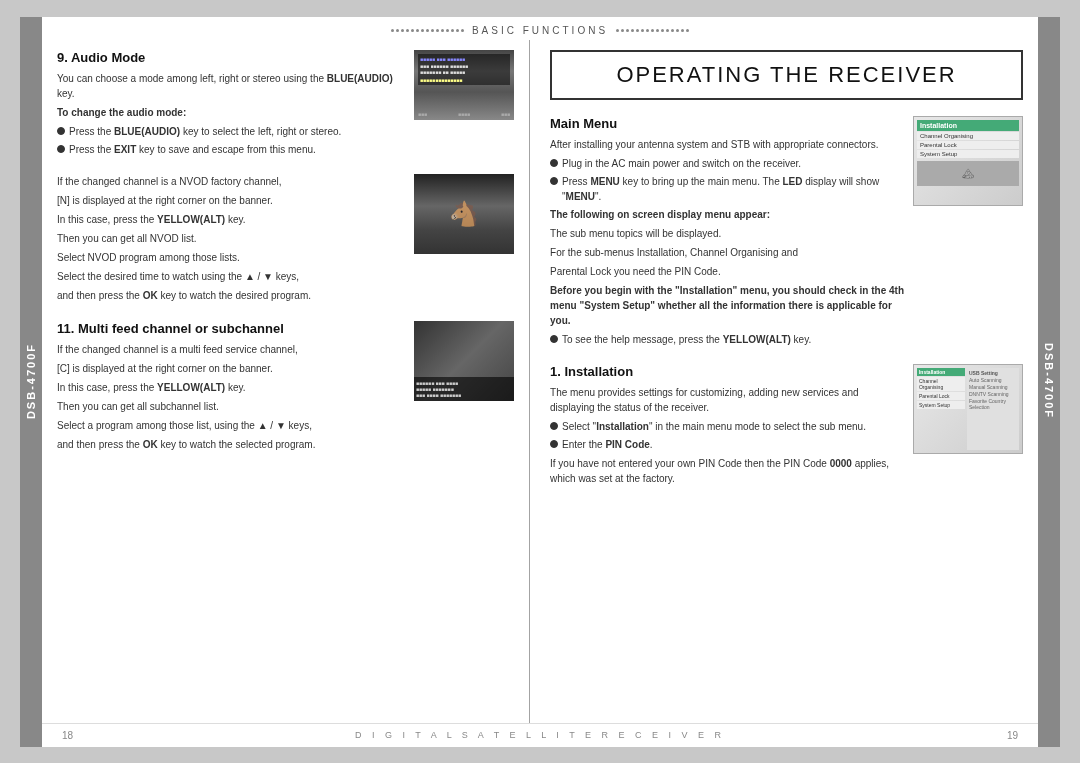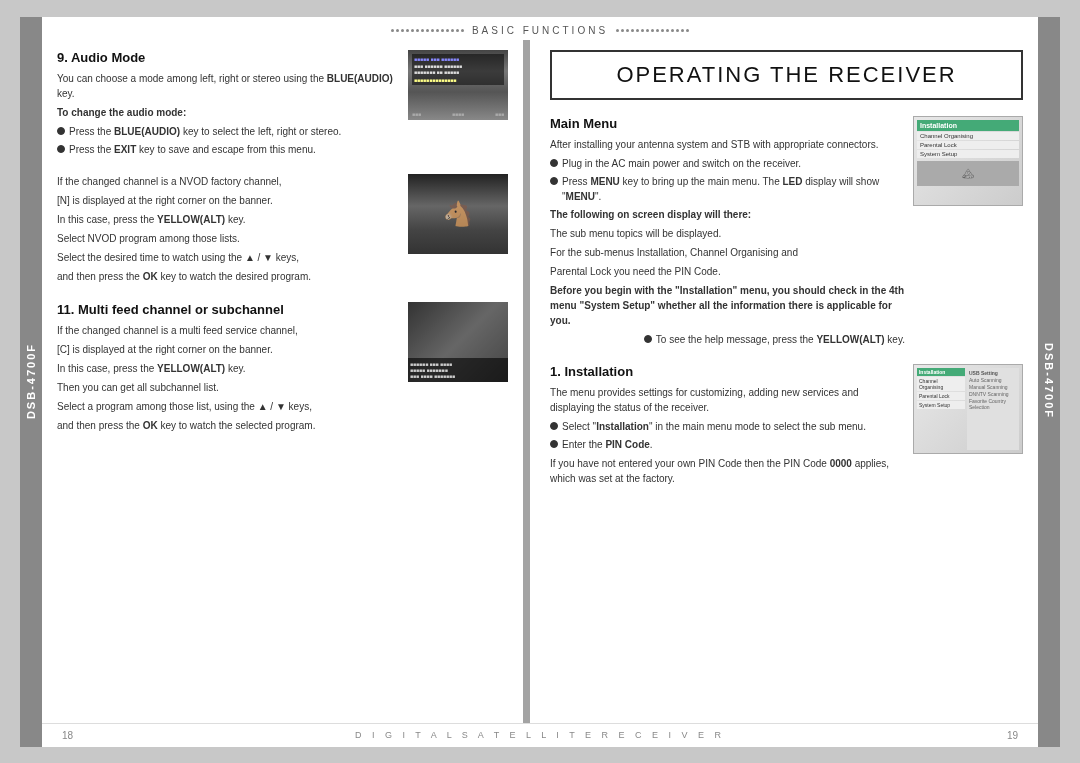--- a/index.html
+++ b/index.html
@@ -67,21 +67,21 @@
       border-radius: 50%;
       display: inline-block;
     }
     .content-area {
       display: flex;
       flex: 1;
     }
     .left-page {
       width: 49%;
       padding: 10px 15px 10px 15px;
-      border-right: 7px solid #a3a3a3;
+      border-right: 1px solid #a3a3a3;
     }
     .right-page {
       width: 51%;
       padding: 10px 15px 10px 20px;
     }
     .big-title-box {
       border: 2px solid #333;
       text-align: center;
       padding: 10px 20px;
       margin-bottom: 16px;
@@ -258,20 +258,21 @@
           </div>
         </div>
 
         <div class="section-divider">
           <div class="section-with-image">
             <div class="section-text">
               <div class="section-body">
                 <p>If the changed channel is a NVOD factory channel,</p>
                 <p>[N] is displayed at the right corner on the banner.</p>
                 <p>In this case, press the <span class="bold">YELLOW(ALT)</span> key.</p>
+                <p>Then you can get all NVOD list.</p>
                 <p>Select NVOD program among those lists.</p>
                 <p>Select the desired time to watch using the ▲ / ▼ keys,</p>
                 <p>and then press the <span class="bold">OK</span> key to watch the desired program.</p>
               </div>
             </div>
             <div class="section-image tall">
               <div class="img-placeholder img-placeholder-nvod" style="width:100%;height:100%;background:linear-gradient(180deg,#222 0%,#666 40%,#444 70%,#333 100%);">
                 <div style="width:100%;height:100%;position:relative;display:flex;align-items:center;justify-content:center;">
                   <div style="color:#888;font-size:24px;opacity:0.6;">🐴</div>
                 </div>
@@ -322,26 +323,26 @@
               <div class="section-body">
                 <p>After installing your antenna system and STB with appropriate connectors.</p>
                 <div class="bullet-item">
                   <span class="bullet-dot"></span>
                   <span>Plug in the AC main power and switch on the receiver.</span>
                 </div>
                 <div class="bullet-item">
                   <span class="bullet-dot"></span>
                   <span>Press <span class="bold">MENU</span> key to bring up the main menu. The <span class="bold">LED</span> display will show "<span class="bold">MENU</span>".</span>
                 </div>
-                <p><span class="bold">The following on screen display will there:</span></p>
+                <p><span class="bold">The following on screen display menu appear:</span></p>
                 <p>The sub menu topics will be displayed.</p>
                 <p>For the sub-menus Installation, Channel Organising and</p>
                 <p>Parental Lock you need the PIN Code.</p>
                 <p style="margin-top:4px;"><span class="bold">Before you begin with the "Installation" menu, you should check in the 4th menu "System Setup" whether all the information there is applicable for you.</span></p>
-                <div class="bullet-item" style="margin-top:4px;justify-content:flex-end;">
+                <div class="bullet-item" style="margin-top:4px;">
                   <span class="bullet-dot"></span>
                   <span>To see the help message, press the <span class="bold">YELLOW(ALT)</span> key.</span>
                 </div>
               </div>
             </div>
             <div class="section-image tall" style="width:110px;height:90px;background:#ddd;border:1px solid #aaa;">
               <div style="width:100%;height:100%;background:linear-gradient(135deg,#e8e8e8 0%,#ccc 100%);padding:3px;font-size:6px;color:#333;">
                 <div style="background:#4a7;color:white;padding:2px 3px;font-size:7px;font-weight:bold;margin-bottom:1px;">Installation</div>
                 <div style="background:#eee;padding:1px 3px;margin-bottom:1px;font-size:6px;">Channel Organising</div>
                 <div style="background:#eee;padding:1px 3px;margin-bottom:1px;font-size:6px;">Parental Lock</div>

